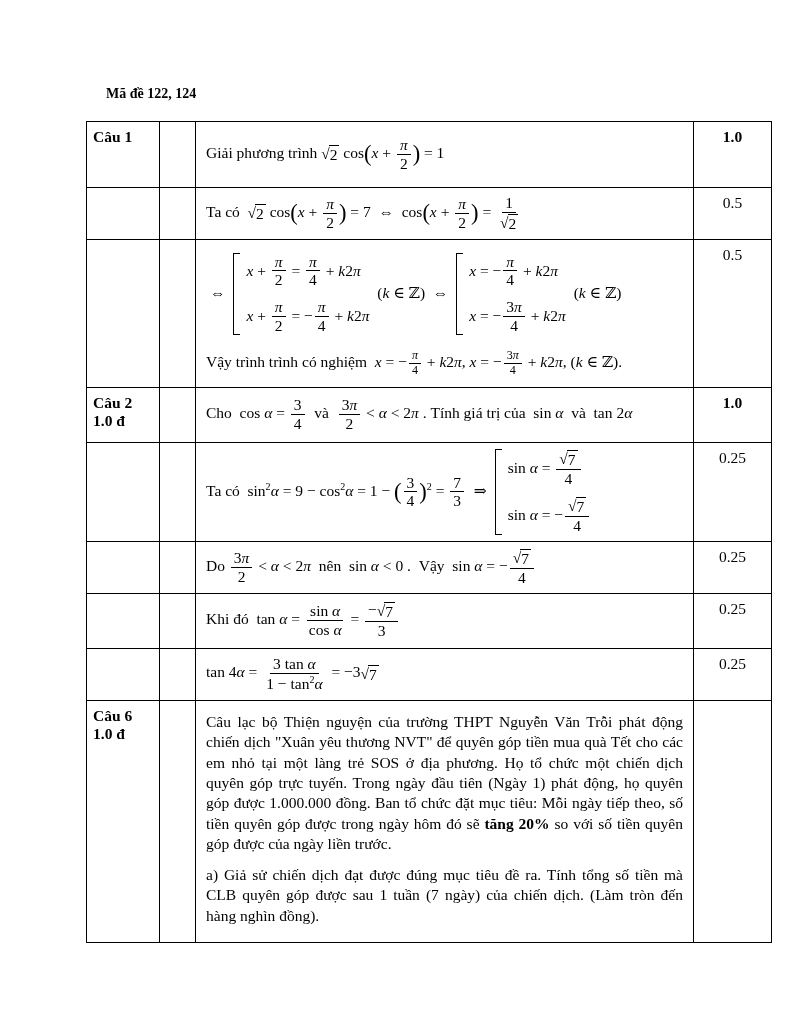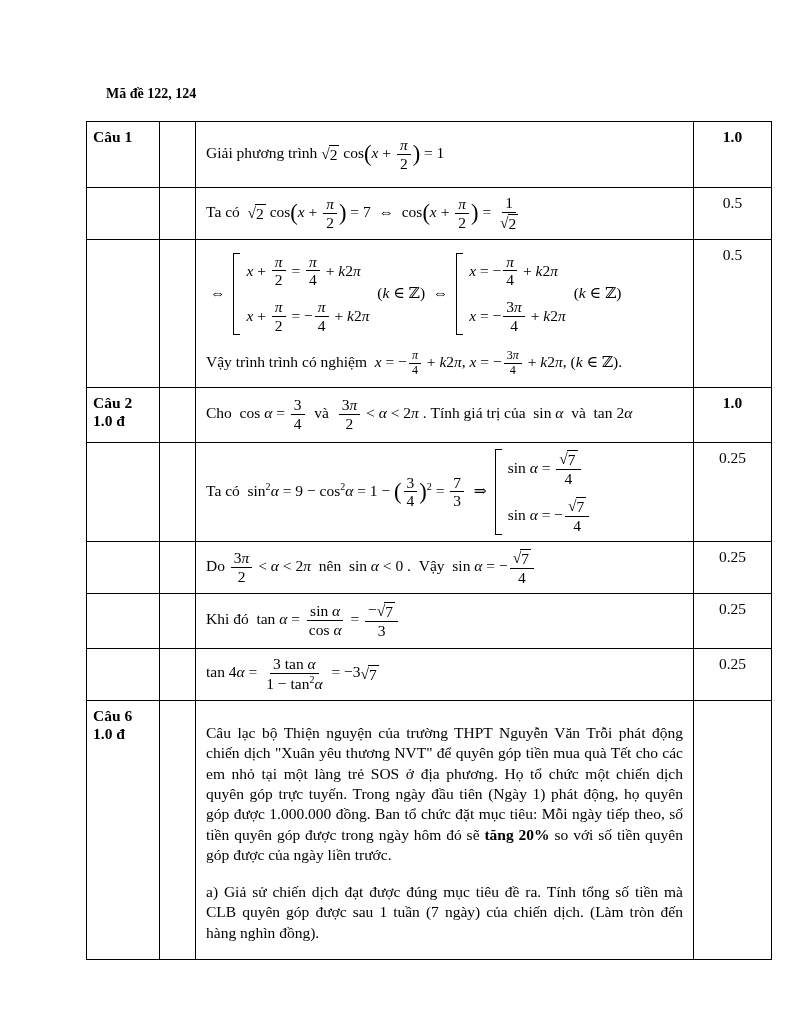--- a/index.html
+++ b/index.html
@@ -34,21 +34,21 @@
   .msqrt{display:inline-flex;align-items:flex-start;line-height:1.15;vertical-align:middle;}
   .msqrt .rs{margin-right:-1px;}
   .msqrt .rb{border-top:1px solid #000;padding:0 2px 0 1px;}
   .mbig{font-size:1.45em;vertical-align:middle;line-height:1;}
   .mcases{display:inline-flex;align-items:center;vertical-align:middle;margin:0 4px;}
   .mcases .br{align-self:stretch;width:6px;border-left:1.6px solid #000;
               border-top:1.6px solid #000;border-bottom:1.6px solid #000;margin-right:6px;}
   .mcases .lines{display:inline-flex;flex-direction:column;gap:9px;align-items:flex-start;}
   .mcases .line{display:flex;align-items:center;white-space:nowrap;}
   .disp{margin:4px 0 14px 4px;}
-  .para p{margin:16px 0 10px 0;text-align:justify;line-height:1.32;}
+  .para p{margin:5px 0 10px 0;text-align:justify;line-height:1.32;}
 </style>
 </head>
 <body>
 
 <div class="page">
   <div class="doc-title">Mã đề 122, 124</div>
 
   <table class="answers">
 
     <tbody>

